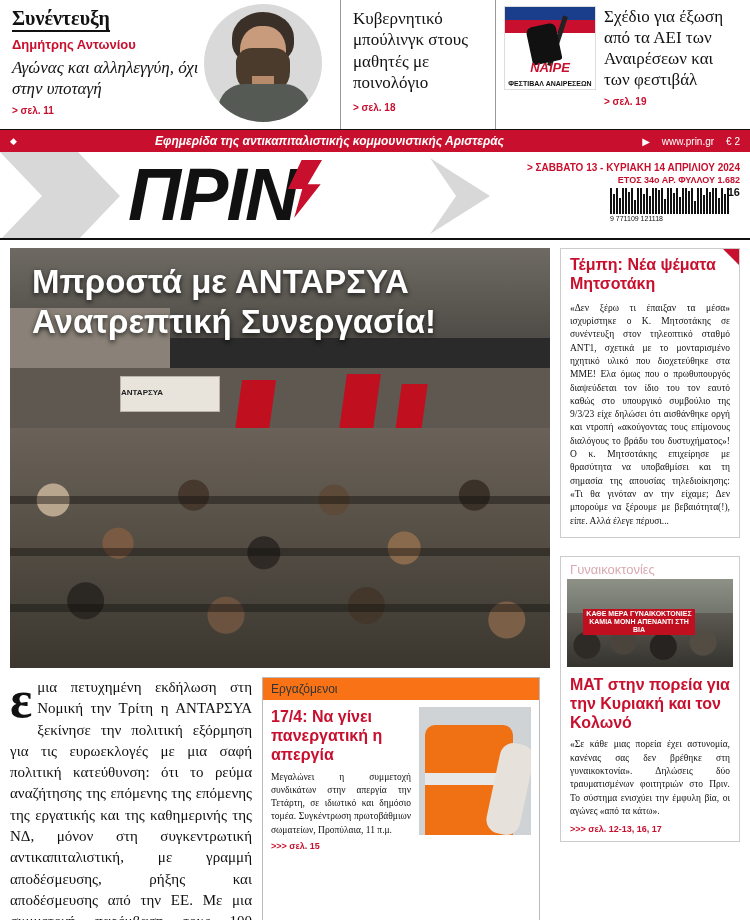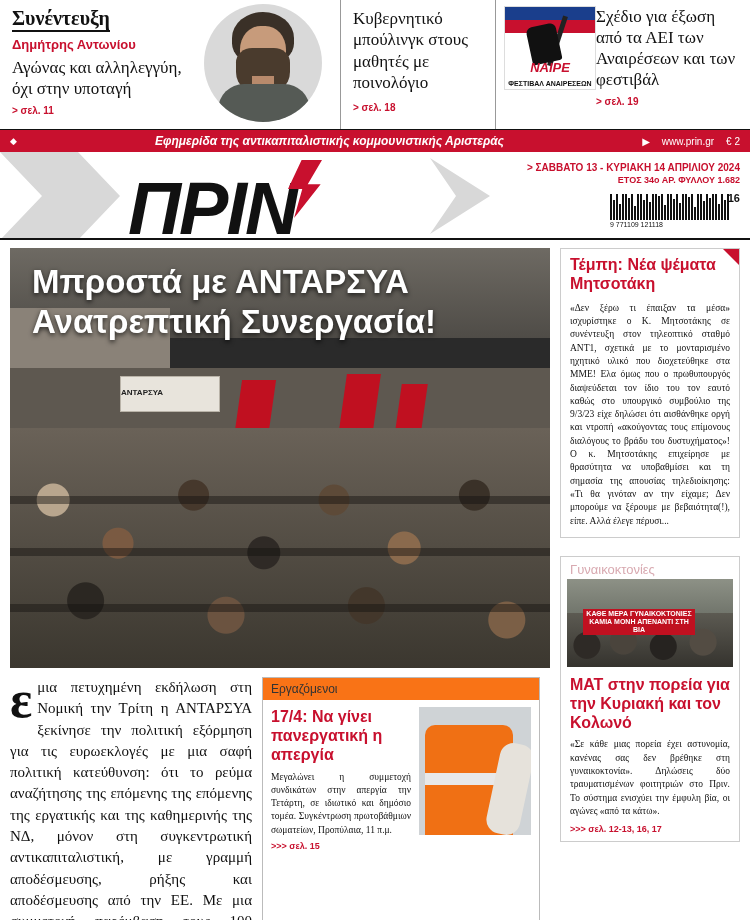--- a/index.html
+++ b/index.html
@@ -30,21 +30,21 @@
     font-family:"Liberation Serif", serif;
     font-weight:bold; font-size:20px; color:#111;
     border-bottom:2px solid #111; display:inline-block;
     padding-bottom:1px; margin-bottom:3px; line-height:1.05;
   }
   .t1 .subkicker {
     color:#c8102e; font-weight:bold; font-size:13px; margin:2px 0 6px 0;
     font-family:"Liberation Sans", sans-serif;
   }
   .t1 .headline {
-    font-size:17px; line-height:1.22; color:#111;
+    font-size:17px; line-height:1.22; font-style:italic; color:#111;
     width:190px;
   }
   .t1 .pagelink, .t3 .pagelink {
     font-size:10px; color:#c8102e; font-weight:bold; margin-top:6px;
     font-family:"Liberation Sans", sans-serif;
   }
   .portrait {
     position:absolute; right:6px; top:4px; width:130px; height:118px;
     overflow:hidden;
   }
@@ -76,21 +76,21 @@
   .t2 .headline {
     font-size:17px; line-height:1.26; color:#111;
   }
   .t2 .pagelink {
     font-size:10px; color:#c8102e; font-weight:bold; margin-top:8px;
     font-family:"Liberation Sans", sans-serif;
   }
 
   .t3 { display:flex; padding:6px 8px; }
   .t3 .thumb {
-    width:92px; height:84px; flex:0 0 92px;
+    width:92px; height:84px; margin-right:8px; flex:0 0 92px;
     background:#ffffff; border:1px solid #ddd; position:relative; overflow:hidden;
   }
   .t3 .thumb .flagband {
     position:absolute; left:0; top:0; width:100%; height:26px;
     background:linear-gradient(180deg,#1a3e8c 0 50%, #c8102e 50% 100%);
   }
   .t3 .thumb .fist {
     position:absolute; left:24px; top:18px; width:30px; height:38px;
     background:#111; border-radius:6px 6px 3px 3px; transform:rotate(-12deg);
   }
@@ -127,21 +127,21 @@
   .masthead {
     height:88px; position:relative; border-bottom:2px solid #111; overflow:hidden;
     background:#fff;
   }
   .masthead .leftchev {
     position:absolute; left:0; top:0; width:120px; height:88px;
     background:#d8d8d8;
     clip-path:polygon(0 0, 78px 0, 120px 44px, 78px 88px, 0 88px, 42px 44px);
   }
   .masthead .logo {
-    position:absolute; left:128px; top:20px;
+    position:absolute; left:128px; top:6px;
     font-family:"Liberation Sans", sans-serif;
     font-weight:bold; font-style:italic; font-size:74px; letter-spacing:-2px;
     color:#111; line-height:1;
   }
   .masthead .redflash {
     position:absolute; left:288px; top:8px; width:34px; height:58px;
     background:#c8102e;
     clip-path:polygon(40% 0, 100% 0, 58% 42%, 96% 42%, 18% 100%, 42% 50%, 0 50%);
   }
   .masthead .rightchev {
@@ -153,21 +153,21 @@
     position:absolute; right:10px; top:10px; text-align:right;
     font-family:"Liberation Sans", sans-serif;
   }
   .masthead .dateline .d1 {
     color:#c8102e; font-weight:bold; font-size:10px;
   }
   .masthead .dateline .d2 {
     color:#c8102e; font-weight:bold; font-size:9px; margin-top:2px;
   }
   .barcode {
-    position:absolute; right:10px; bottom:6px; width:130px; height:38px;
+    position:absolute; right:10px; bottom:12px; width:130px; height:38px;
   }
   .barcode .bars { height:26px; display:flex; gap:1px; align-items:flex-end; }
   .barcode .bars i { display:block; width:2px; height:26px; background:#111; }
   .barcode .num {
     font-family:"Liberation Sans", sans-serif; font-size:7px; margin-top:1px;
   }
   .barcode .issue {
     position:absolute; right:0; top:-2px; font-family:"Liberation Sans", sans-serif;
     font-size:11px; font-weight:bold;
   }

